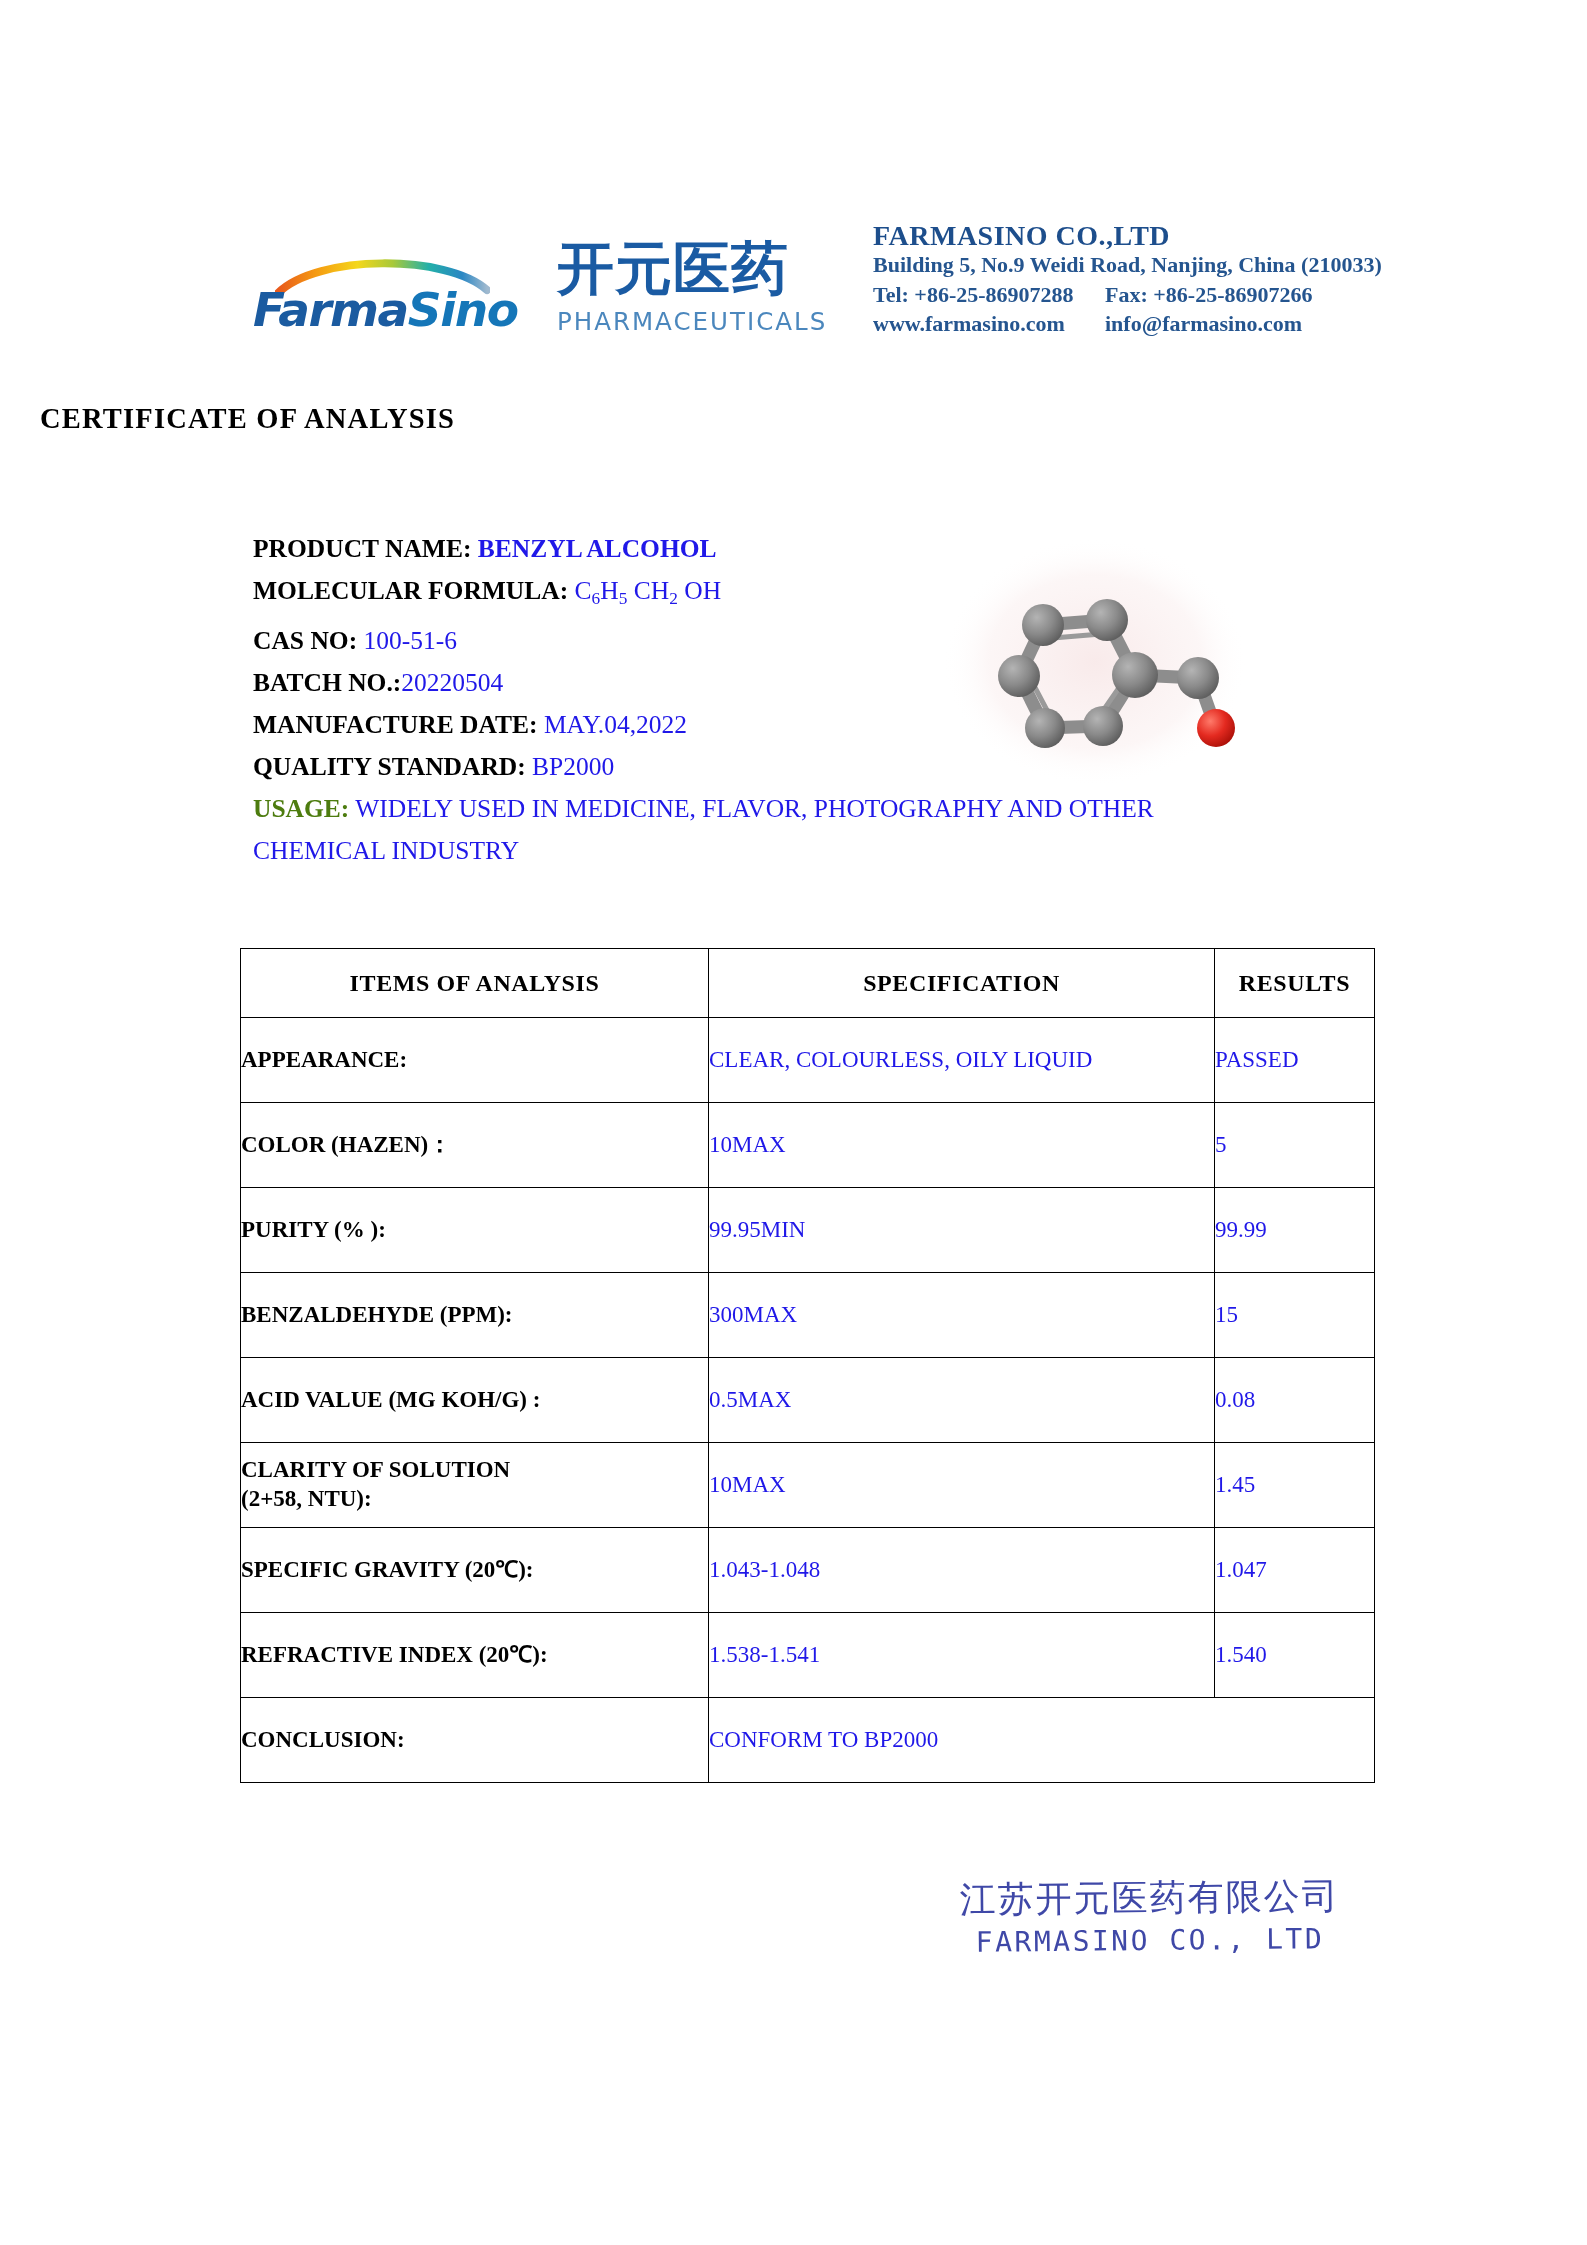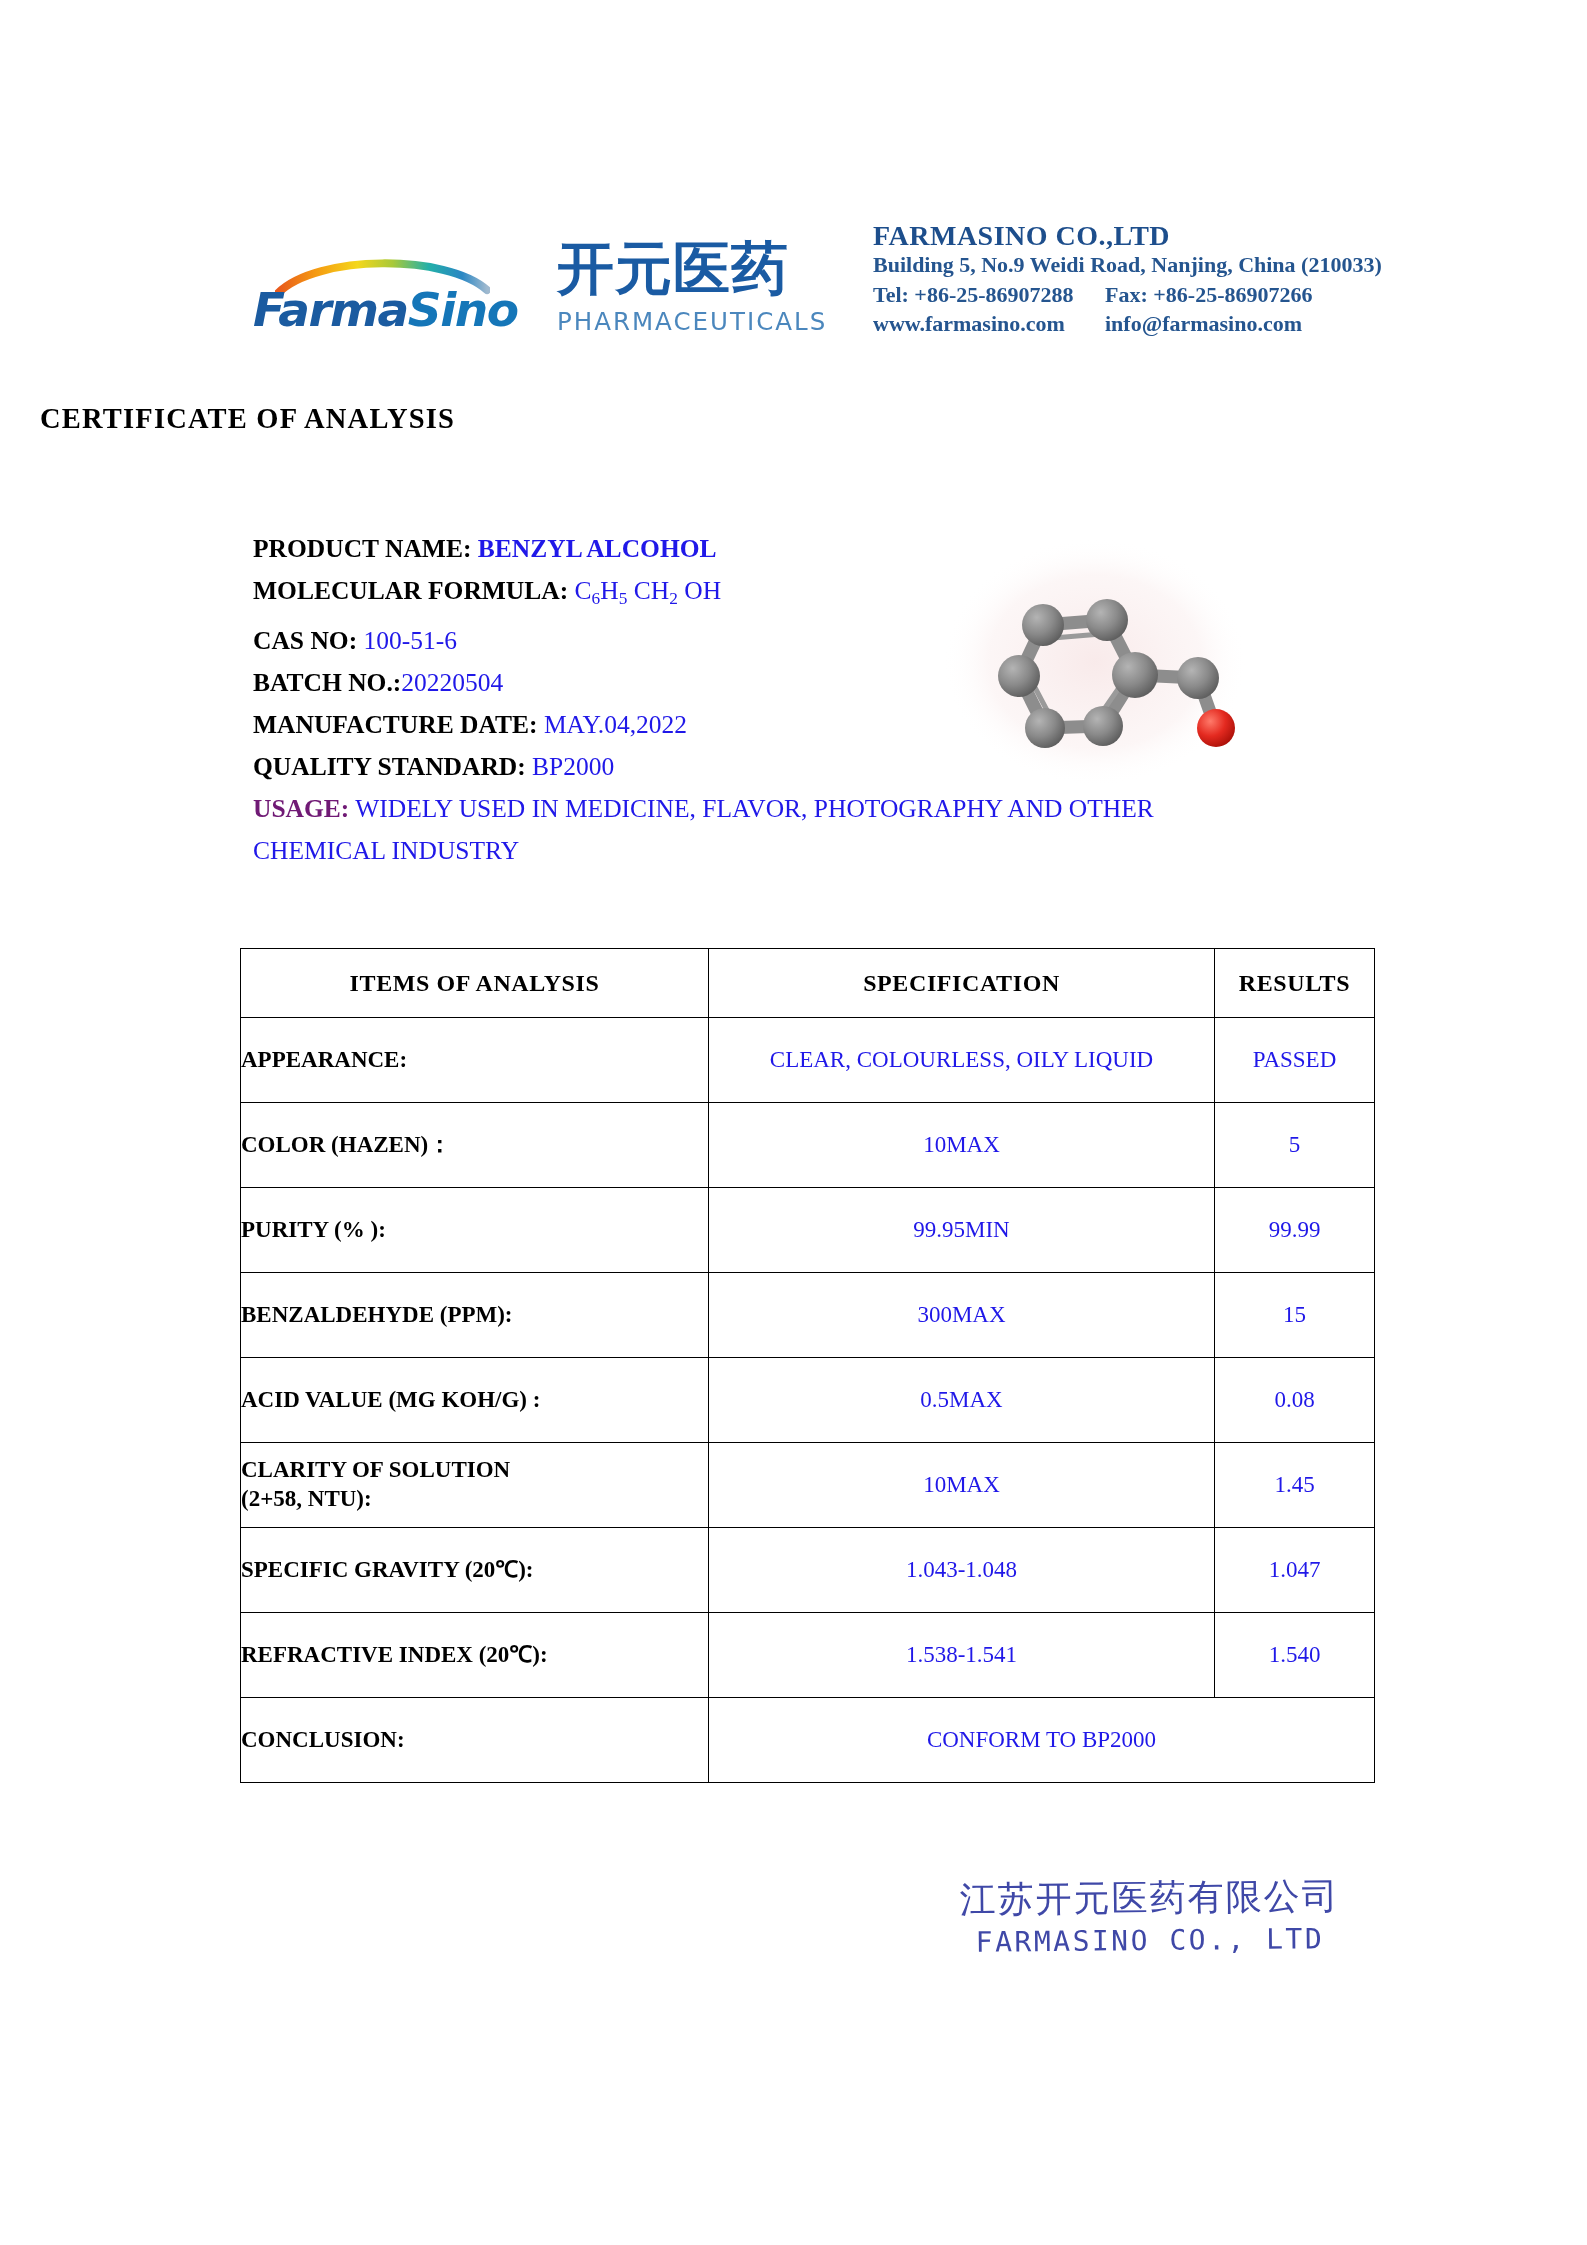--- a/index.html
+++ b/index.html
@@ -150,21 +150,21 @@
     font-weight: bold;
   }
   .usage-row {
     font-family: "Liberation Serif", serif;
     font-size: 25.5px;
     line-height: 42px;
     color: #2018e8;
     white-space: normal;
     width: 1000px;
   }
-  .usage-row .lbl { font-weight: bold; color: #701a75; }
+  .usage-row .lbl { font-weight: bold; color: #4d7c0f; }
   sub { font-size: 0.68em; vertical-align: -0.26em; }
 
   
   .molecule {
     position: absolute;
     left: 935px;
     top: 530px;
     width: 330px;
     height: 275px;
   }
@@ -199,21 +199,20 @@
   .item-cell {
     font-family: "Liberation Serif", serif;
     font-size: 23px;
     font-weight: bold;
     color: #000;
     padding: 0 0 0 18px;
     height: 84px;
     line-height: 1.24;
   }
   .spec-cell, .result-cell {
-    text-align: center;
     font-family: "Liberation Serif", serif;
     font-size: 23px;
     color: #2018e8;
     height: 84px;
   }
 
   
   .stamp {
     position: absolute;
     left: 925px;

